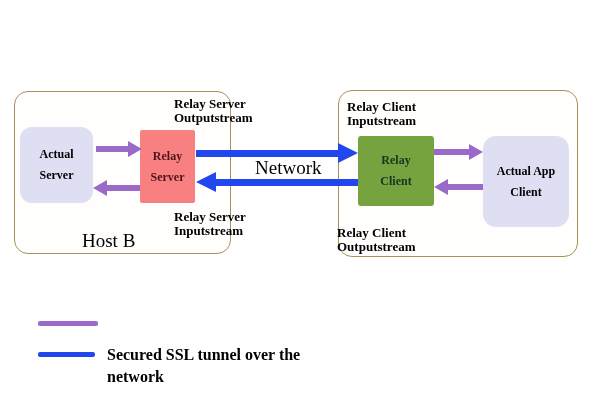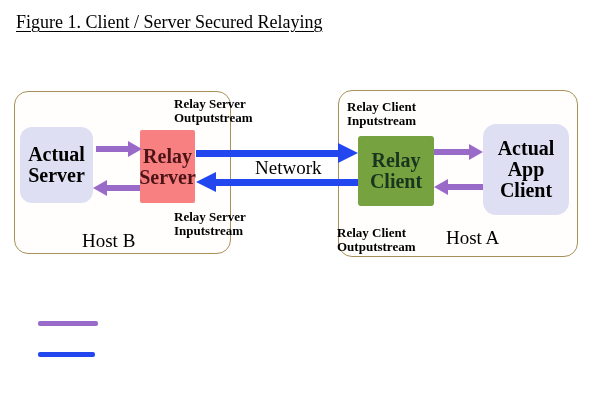--- a/index.html
+++ b/index.html
@@ -13,25 +13,25 @@
   
   #title{left:16px;top:12px;font-size:18px;text-decoration:underline;text-underline-offset:3px;}
 
   
   .host{border:1.4px solid #a89058;border-radius:14px;background:#fffefd;}
   #host-b{left:14px;top:91px;width:215px;height:161px;}
   #host-a{left:338px;top:90px;width:238px;height:165px;}
 
   
   .node{display:flex;align-items:center;justify-content:center;text-align:center;
-        font-size:20px;line-height:21px;}
+        font-size:12px;line-height:21px;}
   #actual-server{left:20px;top:127px;width:73px;height:76px;background:#dfdff4;border-radius:12px;}
   #relay-server{left:140px;top:130px;width:55px;height:73px;background:#f98080;border-radius:2px;color:#4d1418;}
   #relay-client{left:358px;top:136px;width:76px;height:70px;background:#76a33f;border-radius:3px;color:#17351f;}
-  #actual-app-client{left:483px;top:124px;width:86px;height:91px;background:#dfdff4;border-radius:13px;}
+  #actual-app-client{left:483px;top:136px;width:86px;height:91px;background:#dfdff4;border-radius:13px;}
 
   
   .stream{font-size:13px;line-height:14px;}
   #lbl-rs-out{left:174px;top:97px;}
   #lbl-rs-in{left:174px;top:210px;}
   #lbl-rc-in{left:347px;top:100px;}
   #lbl-rc-out{left:337px;top:226px;}
 
   
   .biglbl{font-size:19px;}
@@ -55,21 +55,20 @@
   #legend-blue-line{left:38px;top:352px;width:57px;background:#2347ee;}
   .legend-text{font-size:16px;line-height:22px;}
   #legend-lbl-1{left:107px;top:313px;}
   #legend-lbl-2{left:107px;top:344px;width:210px;}
 </style>
 </head>
 <body>
 
 <div id="canvas">
 
-  <div id="title" class="abs">Figure 1. Client / Server Secured Relaying</div>
 
   <div id="host-b" class="abs host"></div>
 
   <div id="host-a" class="abs host"></div>
 
   <div id="actual-server" class="abs node pre">Actual
 Server</div>
   <div id="relay-server" class="abs node pre">Relay
 Server</div>
   <div id="relay-client" class="abs node pre">Relay
@@ -80,21 +79,20 @@
   <div id="lbl-rs-out" class="abs stream pre">Relay Server
 Outputstream</div>
   <div id="lbl-rs-in" class="abs stream pre">Relay Server
 Inputstream</div>
   <div id="lbl-rc-in" class="abs stream pre">Relay Client
 Inputstream</div>
   <div id="lbl-rc-out" class="abs stream pre">Relay Client
 Outputstream</div>
 
   <div id="lbl-host-b" class="abs biglbl">Host B</div>
-  <div id="lbl-host-a" class="abs biglbl">Host A</div>
   <div id="lbl-network" class="abs biglbl">Network</div>
 
   <div>
     <div class="shaft p-shaft" style="left:96px;top:146px;width:33px;"></div>
     <div class="head p-head-r" style="left:128px;top:141px;"></div>
   </div>
 
   <div>
     <div class="shaft p-shaft" style="left:107px;top:185px;width:33px;"></div>
     <div class="head p-head-l" style="left:93px;top:180px;"></div>
@@ -115,14 +113,16 @@
     <div class="head p-head-r" style="left:469px;top:144px;"></div>
   </div>
 
   <div>
     <div class="shaft p-shaft" style="left:448px;top:184px;width:35px;"></div>
     <div class="head p-head-l" style="left:434px;top:179px;"></div>
   </div>
 
   <div id="legend-purple-line" class="abs swatch"></div>
   <div id="legend-blue-line" class="abs swatch"></div>
+  <div id="legend-lbl-2" class="abs legend-text pre">Secured SSL tunnel over the
+network</div>
 
 </div>
 
 </body></html>

